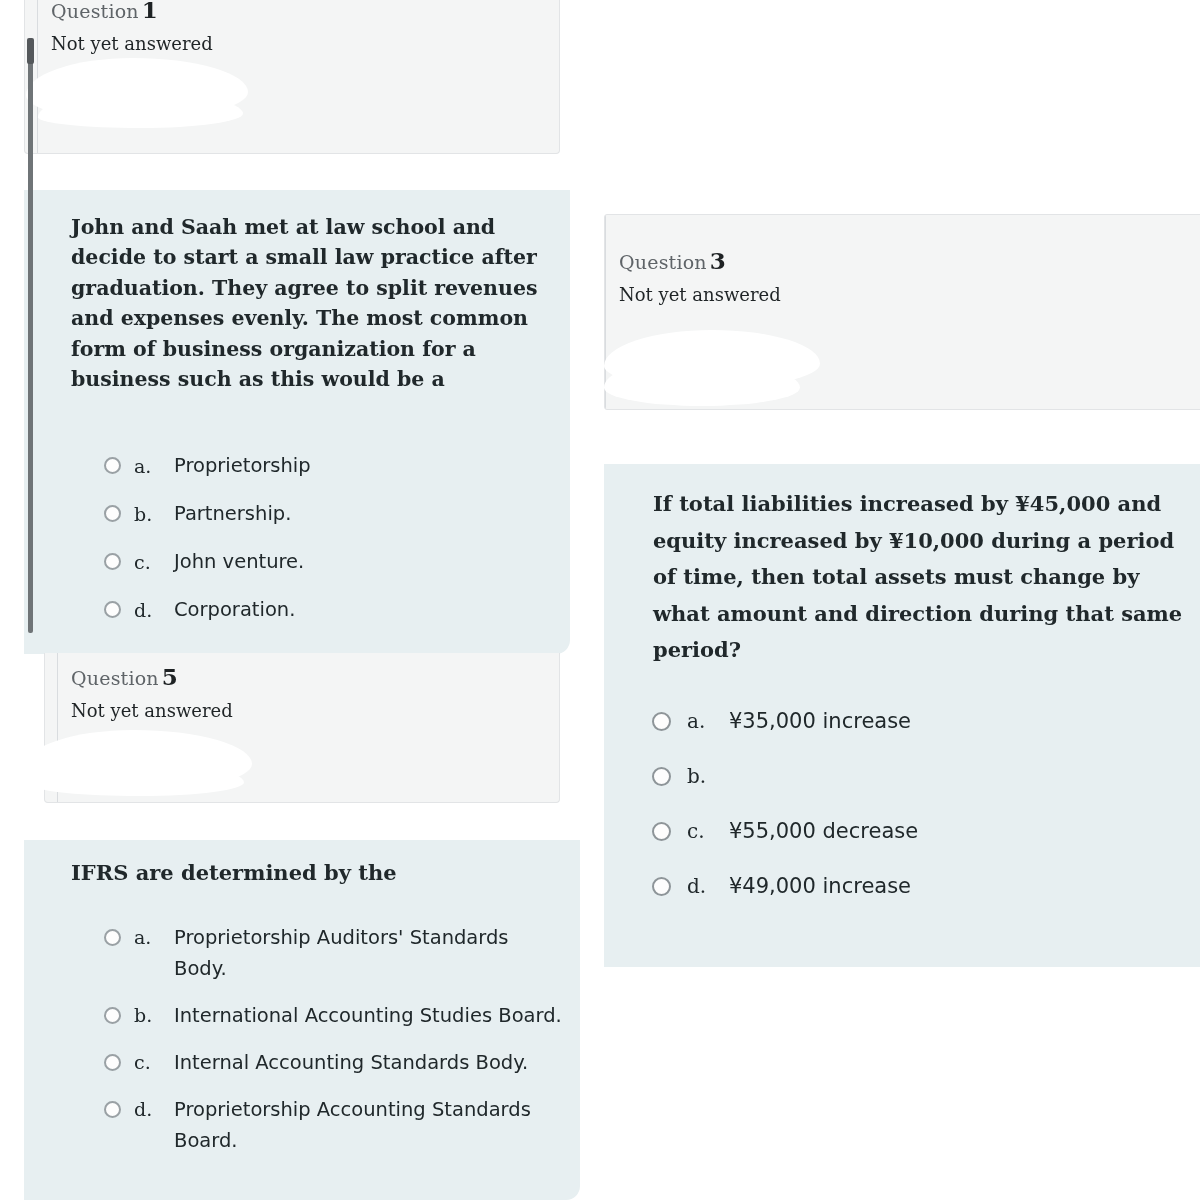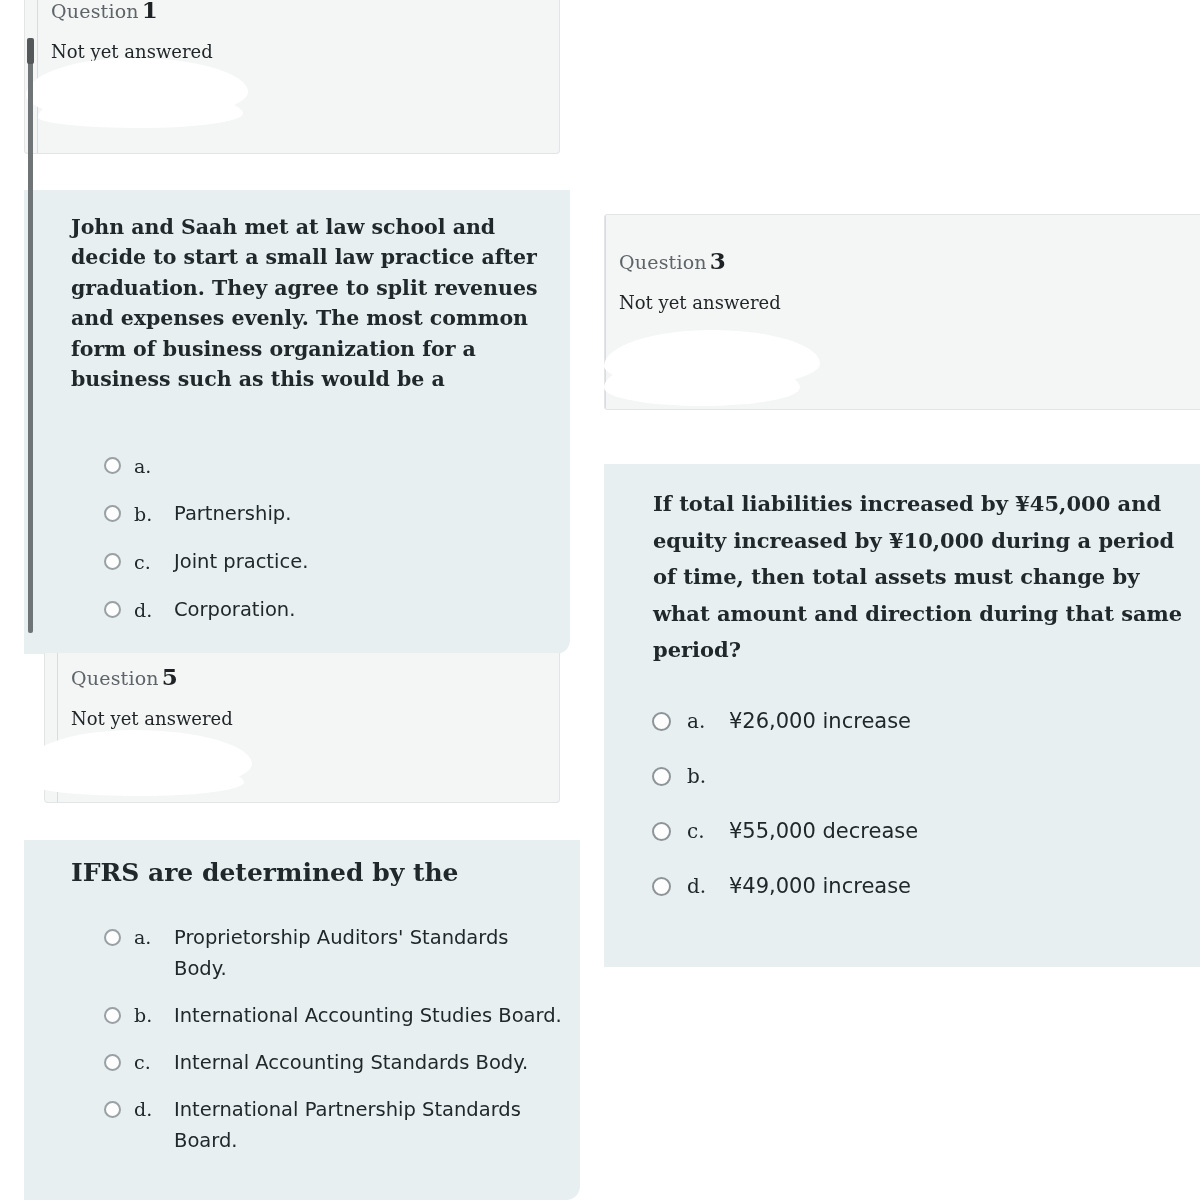--- a/index.html
+++ b/index.html
@@ -39,21 +39,21 @@
     letter-spacing: .2px;
     white-space: nowrap;
   }
   .qnum b {
     font-size: 23px;
     color: #1e2224;
     font-weight: 700;
     padding-left: 3px;
   }
   .qstate {
-    margin-top: 18px;
+    margin-top: 10px;
     font-family: "DejaVu Serif", "Liberation Serif", serif;
     font-size: 18px;
     color: #1f2426;
     white-space: nowrap;
   }
 
   .qbody {
     position: relative;
     background: #e7eff1;
     box-sizing: border-box;
@@ -125,21 +125,21 @@
   #q1-body .opts  { position:absolute; left:80px; top:264px; width: 430px; }
   #q1-body .opt   { font-size: 19px; line-height: 24px; margin-bottom: 24px; }
   #q1-body .radio { width: 17px; height: 17px; border: 2px solid #9aa1a5; margin-top: 3px; }
   #q1-body .optletter { width: 40px; margin-left: 13px; font-size: 19px; }
   #q1-body .opttext   { font-size: 19.5px; }
 
   
   #q5-head   { position:absolute; left:44px;  top:653px; width: 516px; height: 150px; border-radius: 0 0 4px 4px; }
   #q5-gap    { position:absolute; left:44px;  top:803px; width: 513px; height: 37px; background:#ffffff; }
   #q5-body   { position:absolute; left:24px;  top:840px; width: 556px; height: 360px; border-radius: 0 0 14px 0; }
-  #q5-body .qtext { position:absolute; left:47px; top:18px; width: 480px; font-size: 25px; line-height: 30px; }
+  #q5-body .qtext { position:absolute; left:47px; top:18px; width: 480px; font-size: 21px; line-height: 30px; }
   #q5-body .opts  { position:absolute; left:80px; top:82px; width: 460px; }
   #q5-body .opt   { font-size: 19px; line-height: 31px; margin-bottom: 16px; }
   #q5-body .radio { width: 17px; height: 17px; border: 2px solid #9aa1a5; margin-top: 7px; }
   #q5-body .optletter { width: 40px; margin-left: 13px; font-size: 19px; }
   #q5-body .opttext   { font-size: 19.5px; }
 
   
   #q3-head   { position:absolute; left:604px; top:214px; width: 600px; height: 196px; border-top: 1px solid #e2e4e6; border-radius: 3px 0 0 3px; padding-top: 32px; padding-left: 14px; }
   #q3-head::before { left: 0px; }
   #q3-gap    { position:absolute; left:604px; top:410px; width: 600px; height: 54px; background:#ffffff; }
@@ -160,30 +160,31 @@
   </div>
   <div class="qstate">Not yet answered</div>
 </div>
 <div id="q1-gap"></div>
 <div class="qbody" id="q1-body">
   <div class="qtext">John and Saah met at law school and decide to start a small law practice after graduation. They agree to split revenues and expenses evenly. The most common form of business organization for a business such as this would be a</div>
   <ul class="opts">
     <li class="opt">
       <span class="radio"></span>
       <span class="optletter">a.</span>
+      <span class="opttext">Proprietorship</span>
     </li>
     <li class="opt">
       <span class="radio"></span>
       <span class="optletter">b.</span>
       <span class="opttext">Partnership.</span>
     </li>
     <li class="opt">
       <span class="radio"></span>
       <span class="optletter">c.</span>
-      <span class="opttext">Joint practice.</span>
+      <span class="opttext">John venture.</span>
     </li>
     <li class="opt">
       <span class="radio"></span>
       <span class="optletter">d.</span>
       <span class="opttext">Corporation.</span>
     </li>
   </ul>
 </div>
 
 <div class="qhead" id="q5-head">
@@ -207,39 +208,39 @@
       <span class="opttext">International Accounting Studies Board.</span>
     </li>
     <li class="opt">
       <span class="radio"></span>
       <span class="optletter">c.</span>
       <span class="opttext">Internal Accounting Standards Body.</span>
     </li>
     <li class="opt">
       <span class="radio"></span>
       <span class="optletter">d.</span>
-      <span class="opttext">International Partnership Standards Board.</span>
+      <span class="opttext">Proprietorship Accounting Standards Board.</span>
     </li>
   </ul>
 </div>
 
 <div class="qhead" id="q3-head">
   <div class="qnum">
     <span>Question</span><b>3</b>
   </div>
   <div class="qstate">Not yet answered</div>
 </div>
 <div id="q3-gap"></div>
 <div class="qbody" id="q3-body">
   <div class="qtext">If total liabilities increased by ¥45,000 and equity increased by ¥10,000 during a period of time, then total assets must change by what amount and direction during that same period?</div>
   <ul class="opts">
     <li class="opt">
       <span class="radio"></span>
       <span class="optletter">a.</span>
-      <span class="opttext">¥26,000 increase</span>
+      <span class="opttext">¥35,000 increase</span>
     </li>
     <li class="opt">
       <span class="radio"></span>
       <span class="optletter">b.</span>
     </li>
     <li class="opt">
       <span class="radio"></span>
       <span class="optletter">c.</span>
       <span class="opttext">¥55,000 decrease</span>
     </li>

